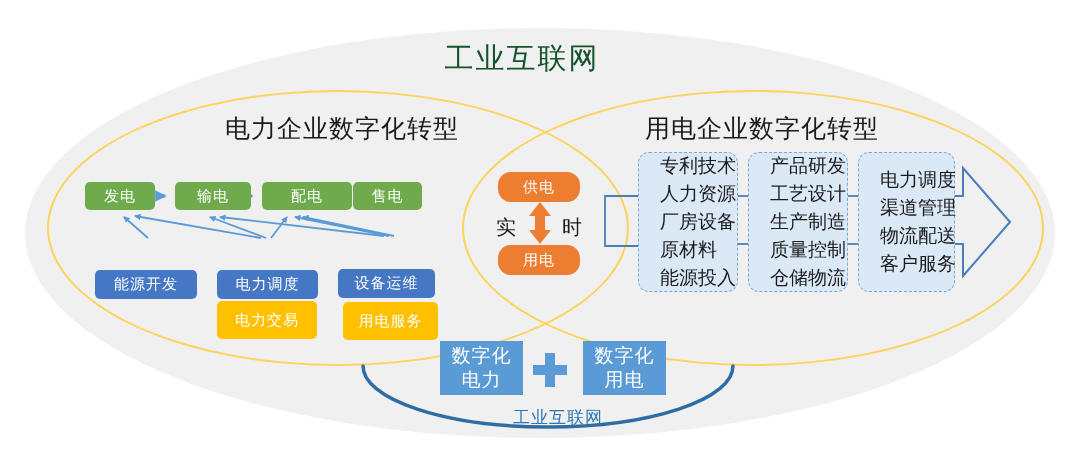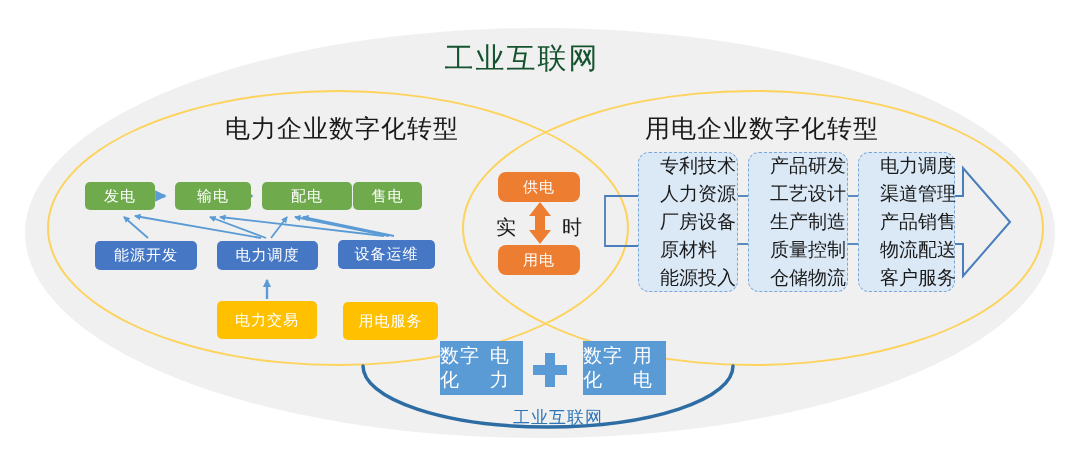--- a/index.html
+++ b/index.html
@@ -31,36 +31,36 @@
     letter-spacing:1px;top:112px;white-space:nowrap;
   }
   .section-title.left{left:192px;}
   .section-title.right{left:612px;}
   
   .node{
     display:flex;align-items:center;justify-content:center;
     color:#ffffff;font-size:15px;letter-spacing:1px;white-space:nowrap;
   }
   .green{background:#6faa4d;border-radius:5px;top:182px;height:28px;}
-  .blue{background:#4577c4;border-radius:5px;height:29px;}
+  .blue{background:#4577c4;border-radius:5px;height:29px;margin-top:29px;}
   .yellow{background:#ffc000;border-radius:5px;height:38px;}
-  .orange{background:#ed7d31;border-radius:8px;height:30px;width:82px;left:498px;}
+  .orange{background:#ed7d31;border-radius:13px;height:30px;width:82px;left:498px;}
   .rt-label{font-size:20px;color:#1a1a1a;top:214px;width:22px;text-align:center;}
   
   .stage{
     top:152px;height:140px;background:#dbe9f7;
     border:1.6px dashed #7ba7d7;border-radius:11px;box-sizing:border-box;
     display:flex;flex-direction:column;justify-content:center;
     padding-left:21px;font-size:19px;line-height:28px;color:#1a1a1a;
   }
   .stage div{white-space:nowrap;}
   
   .digi{
     top:341px;width:83px;height:54px;background:#5b9bd5;color:#fff;
-    display:flex;flex-direction:row;align-items:center;justify-content:center;
+    display:flex;flex-direction:column;align-items:center;justify-content:center;
     font-size:19px;line-height:24px;letter-spacing:1px;
   }
   .plus-icon{left:533px;top:353px;width:34px;height:34px;}
   .plus-icon::before,.plus-icon::after{
     content:"";position:absolute;background:#5b9bd5;
   }
   .plus-icon::before{left:0;top:12px;width:34px;height:10px;}
   .plus-icon::after{left:12px;top:0;width:10px;height:34px;}
   .platform-label{
     left:477px;top:406px;width:162px;text-align:center;
@@ -148,21 +148,20 @@
   <div class="abs stage" style="left:748px;width:100px;">
     <div>产品研发</div>
     <div>工艺设计</div>
     <div>生产制造</div>
     <div>质量控制</div>
     <div>仓储物流</div>
   </div>
   <div class="abs stage" style="left:858px;width:97px;">
     <div>电力调度</div>
     <div>渠道管理</div>
-    <div>产品销售</div>
     <div>物流配送</div>
     <div>客户服务</div>
   </div>
 
   <div class="abs digi" style="left:440px;">
     <span>数字化</span>
     <span>电力</span>
   </div>
   <div class="abs plus-icon"></div>
   <div class="abs digi" style="left:583px;">

